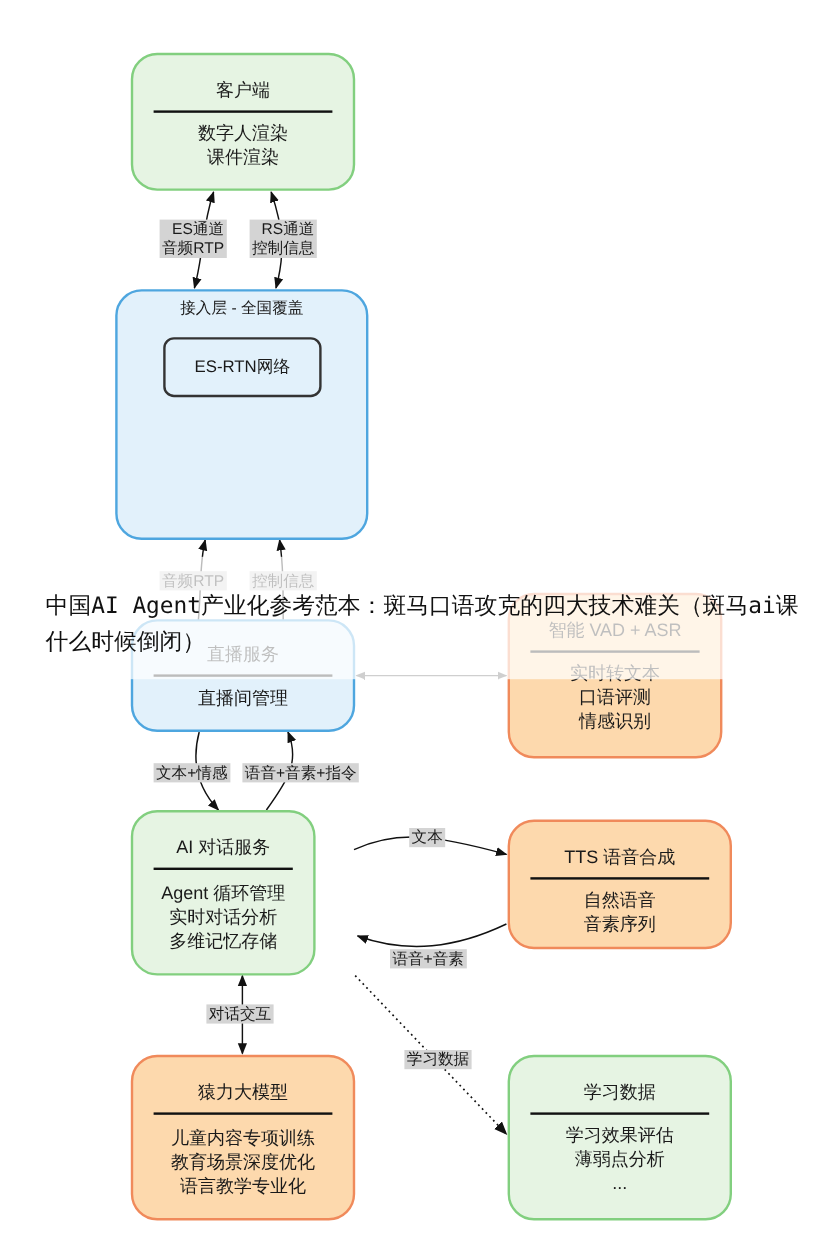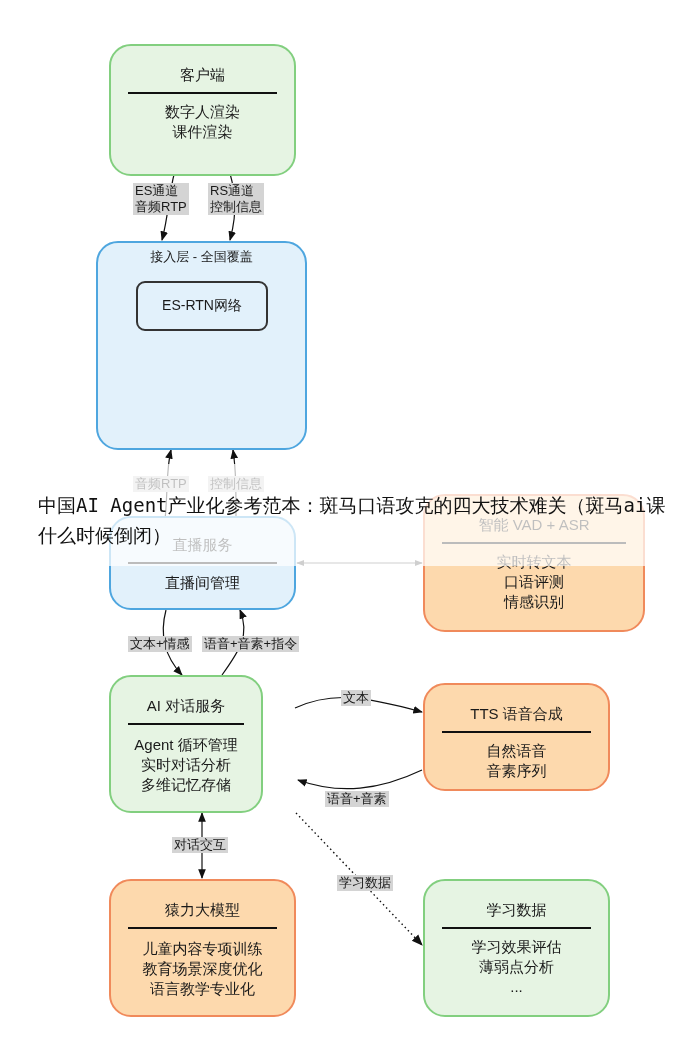--- a/index.html
+++ b/index.html
@@ -9,21 +9,21 @@
   .green { background:#e6f4e3; border-color:#82cf7f; }
   .blue { background:#e2f1fb; border-color:#4ea6df; }
   .orange { background:#fdd9ad; border-color:#f08a5b; }
   .box-title { position:absolute; left:0; right:0; text-align:center; font-size:15px; }
   .box-rule { position:absolute; height:2px; background:#111; }
   .box-lines { position:absolute; left:0; right:0; text-align:center; font-size:15px; line-height:20px; }
   .inner { position:absolute; box-sizing:border-box; border:2px solid #333; border-radius:9px;
            display:flex; align-items:center; justify-content:center; font-size:14px; background:transparent; }
   .container-label { position:absolute; left:0; right:0; text-align:center; font-size:13px; top:5px; }
   .elabel { position:absolute; background:#d4d4d4; font-size:13px; line-height:16px; padding:0 2px;
-            text-align:left; white-space:nowrap; color:#1a1a1a; }
+            text-align:right; white-space:nowrap; color:#1a1a1a; }
   svg.edges { position:absolute; left:0; top:0; width:700px; height:1042px; pointer-events:none; }
   .overlay { position:absolute; left:0; top:464px; width:700px; height:102px; background:rgba(255,255,255,0.72); }
   .overlay-title { position:absolute; left:18px; top:490px; width:640px; font-family:"DejaVu Sans Mono","Liberation Mono",monospace;
                    font-size:19px; line-height:30px; color:#111;margin-left:20px; }
 </style>
 </head>
 <body>
 
 <svg class="edges" viewBox="0 0 700 1042">
   <defs>
@@ -50,21 +50,21 @@
 
   <path d="M295,708 C330,692 360,695 422,712" fill="none" stroke="#111" stroke-width="1.2" marker-end="url(#ah)"></path>
 
   <path d="M422,770 C380,790 340,795 298,780" fill="none" stroke="#111" stroke-width="1.2" marker-end="url(#ah)"></path>
 
   <path d="M202,813 L202,878" fill="none" stroke="#111" stroke-width="1.2" marker-start="url(#ah)" marker-end="url(#ah)"></path>
 
   <path d="M296,813 L422,945" fill="none" stroke="#111" stroke-width="1.4" stroke-dasharray="1.5,3" marker-end="url(#ah)"></path>
 </svg>
 
-<div class="box green" style="left:109px;top:44px;width:187px;height:132px;">
+<div class="box green" style="left:109px;top:44px;width:187px;height:115px;">
   <div class="box-title" style="top:20px;">客户端</div>
   <div class="box-rule" style="left:17px;right:17px;top:46px;"></div>
   <div class="box-lines" style="top:56px;">
     <div>数字人渲染</div>
     <div>课件渲染</div>
   </div>
 </div>
 
 <div class="elabel" style="left:133px;top:183px;">
   <div>ES通道</div>
@@ -84,21 +84,21 @@
 <div class="elabel" style="left:208px;top:476px;">控制信息</div>
 
 <div class="box blue" style="left:109px;top:516px;width:187px;height:94px;">
   <div class="box-title" style="top:18px;">直播服务</div>
   <div class="box-rule" style="left:17px;right:17px;top:44px;"></div>
   <div class="box-lines" style="top:55px;">
     <div>直播间管理</div>
   </div>
 </div>
 
-<div class="box orange" style="left:423px;top:494px;width:222px;height:138px;">
+<div class="box orange" style="left:423px;top:494px;width:179px;height:138px;">
   <div class="box-title" style="top:20px;">智能 VAD + ASR</div>
   <div class="box-rule" style="left:17px;right:17px;top:46px;"></div>
   <div class="box-lines" style="top:56px;">
     <div>实时转文本</div>
     <div>口语评测</div>
     <div>情感识别</div>
   </div>
 </div>
 
 <div class="elabel" style="left:128px;top:636px;">文本+情感</div>

